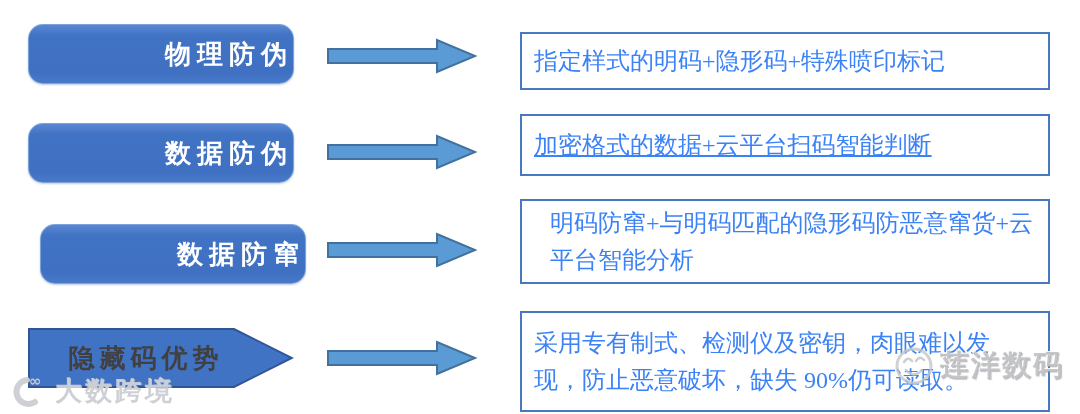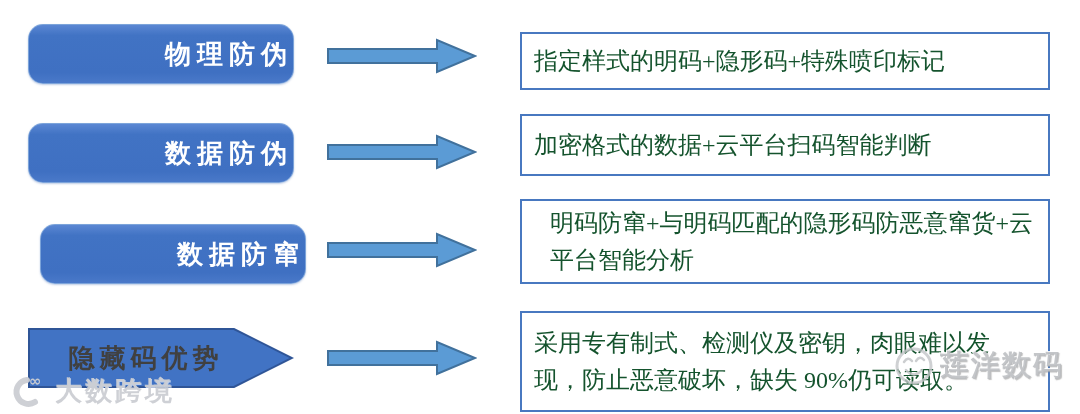--- a/index.html
+++ b/index.html
@@ -36,24 +36,24 @@
   
   .flow-arrow{position:absolute;left:327px;width:150px;height:36px;}
   .a1{top:38px;} .a2{top:134px;} .a3{top:232px;} .a4{top:340px;}
 
   
   .desc-box{
     position:absolute;left:520px;width:530px;box-sizing:border-box;
     background:#ffffff;border:2px solid #4878C0;
     display:flex;align-items:center;
     padding:2px 12px;
-    color:#14532d;font-size:24px;line-height:37px;
+    color:#3b82f6;font-size:24px;line-height:37px;
   }
   .d1{top:32px;height:58px;}
-  .d2{top:114px;height:62px;}
+  .d2{top:114px;height:62px;text-decoration:underline;}
   .d3{top:199px;height:85px;padding-left:28px;}
   .d4{top:311px;height:101px;}
 
   
   .wm{position:absolute;display:flex;align-items:center;pointer-events:none;}
   .wm-left{left:5px;top:372px;}
   .wm-left .wm-text{
     font-size:27px;font-weight:bold;letter-spacing:3px;
     color:rgba(203,206,211,0.95);
     text-shadow:1px 1px 0 rgba(255,255,255,.65);

